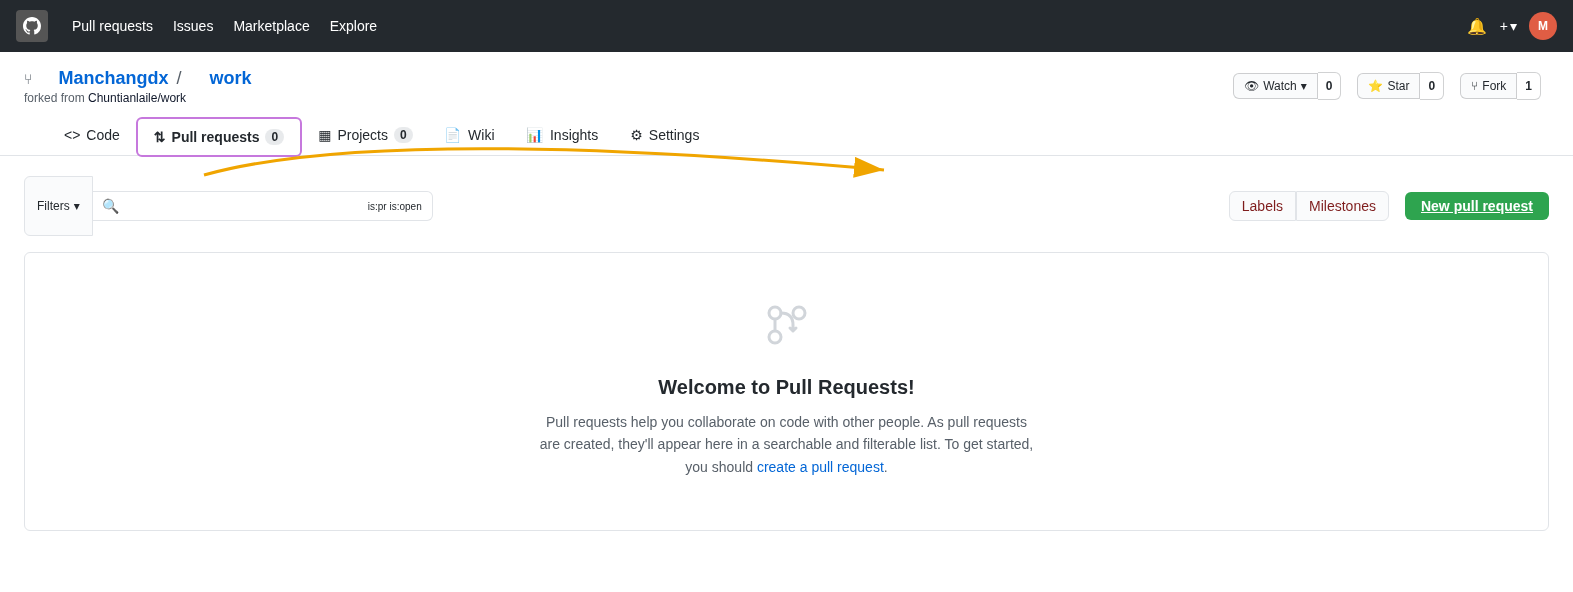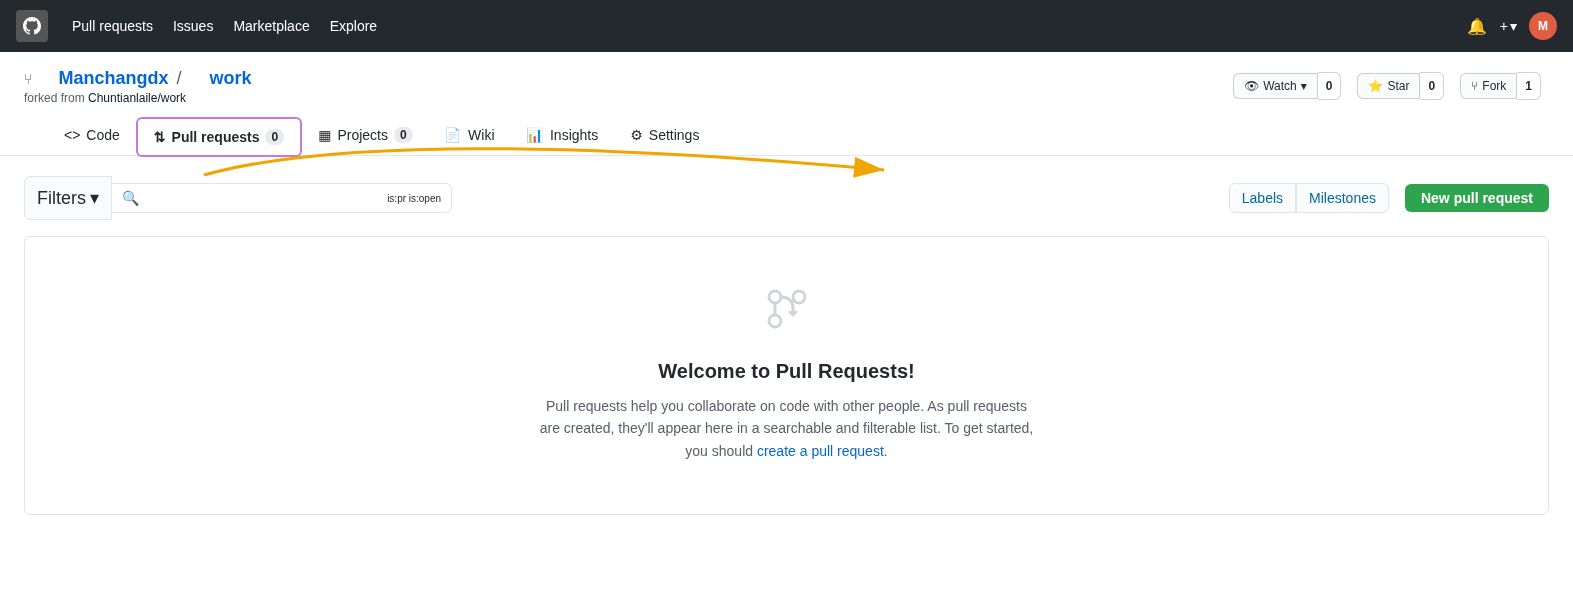--- a/index.html
+++ b/index.html
@@ -194,26 +194,26 @@
     .filter-bar {
       display: flex;
       align-items: center;
       gap: 0;
       margin-bottom: 16px;
     }
     .filter-btn {
       display: flex;
       align-items: center;
       gap: 4px;
-      padding: 10px 12px;
+      padding: 22px 12px;
       background: #fafbfc;
       border: 1px solid #e1e4e8;
       border-radius: 6px 0 0 6px;
       cursor: pointer;
-      font-size: 18px;
+      font-size: 12px;
       color: #24292e;
     }
     .search-input-wrap {
       display: flex;
       align-items: center;
       border: 1px solid #e1e4e8;
       border-left: none;
       border-radius: 0 6px 6px 0;
       padding: 6px 10px;
       background: #fff;
@@ -230,21 +230,21 @@
     }
     .search-icon-small { color: #586069; margin-right: 6px; font-size: 14px; }
     .spacer { flex: 1; }
     .labels-btn, .milestones-btn {
       padding: 6px 12px;
       background: #fafbfc;
       border: 1px solid #e1e4e8;
       border-radius: 0;
       cursor: pointer;
       font-size: 14px;
-      color: #0369a1;
+      color: #7f1d1d;
     }
     .labels-btn { border-radius: 6px 0 0 6px; }
     .milestones-btn { border-radius: 0 6px 6px 0; }
     .filter-group { display: flex; }
 
     .new-pr-btn {
       padding: 6px 16px;
       background: #2ea44f;
       color: #fff;
       border: none;
@@ -404,21 +404,21 @@
       <input type="text" value="is:pr is:open" style="">
     </div>
 
     <div class="spacer"></div>
 
     <div class="filter-group">
       <button class="labels-btn">Labels</button>
       <button class="milestones-btn">Milestones</button>
     </div>
 
-    <button class="new-pr-btn" style="margin-left: 16px;">New pull request</button>
+    <button class="new-pr-btn" style="margin-left: 16px; text-decoration: underline;">New pull request</button>
   </div>
 
   <div class="empty-state">
     <div class="empty-state-icon">
       <svg class="pr-icon-svg" viewBox="0 0 64 64" fill="none" xmlns="http://www.w3.org/2000/svg">
         <circle cx="16" cy="16" r="8" stroke="#d1d5da" stroke-width="4" fill="none"></circle>
         <circle cx="16" cy="48" r="8" stroke="#d1d5da" stroke-width="4" fill="none"></circle>
         <circle cx="48" cy="16" r="8" stroke="#d1d5da" stroke-width="4" fill="none"></circle>
         <line x1="16" y1="24" x2="16" y2="40" stroke="#d1d5da" stroke-width="4"></line>
         <path d="M24 16 Q40 16 40 32 L40 40 L44 36 M40 40 L36 36" stroke="#d1d5da" stroke-width="4" fill="none" stroke-linecap="round" stroke-linejoin="round"></path>

